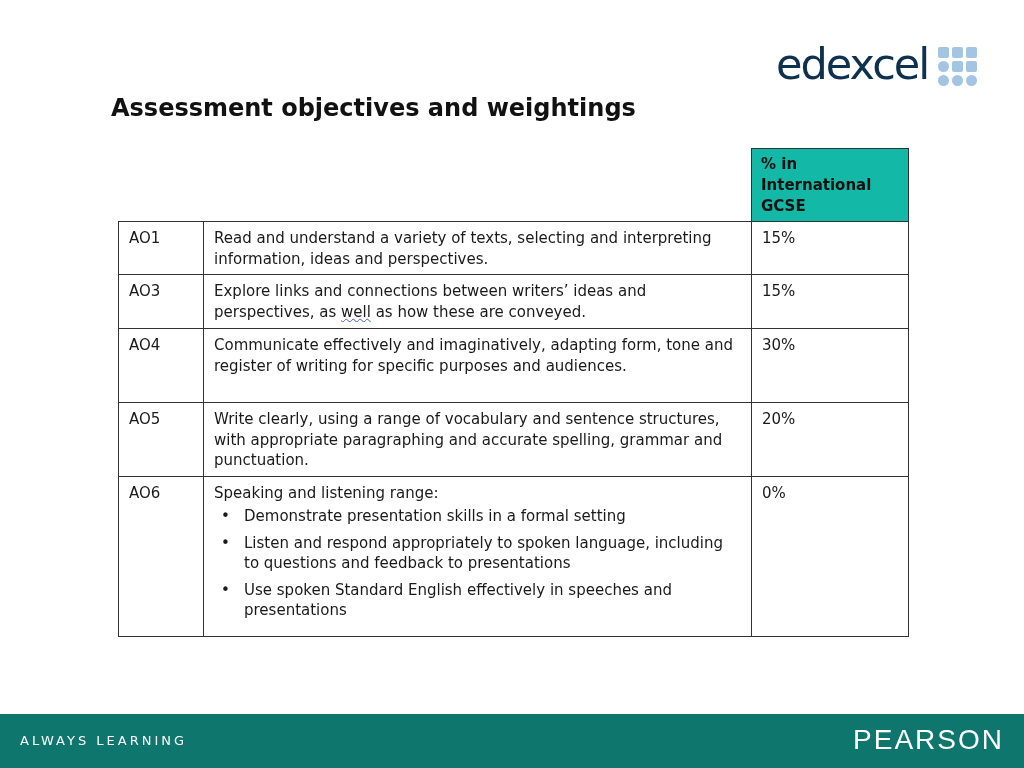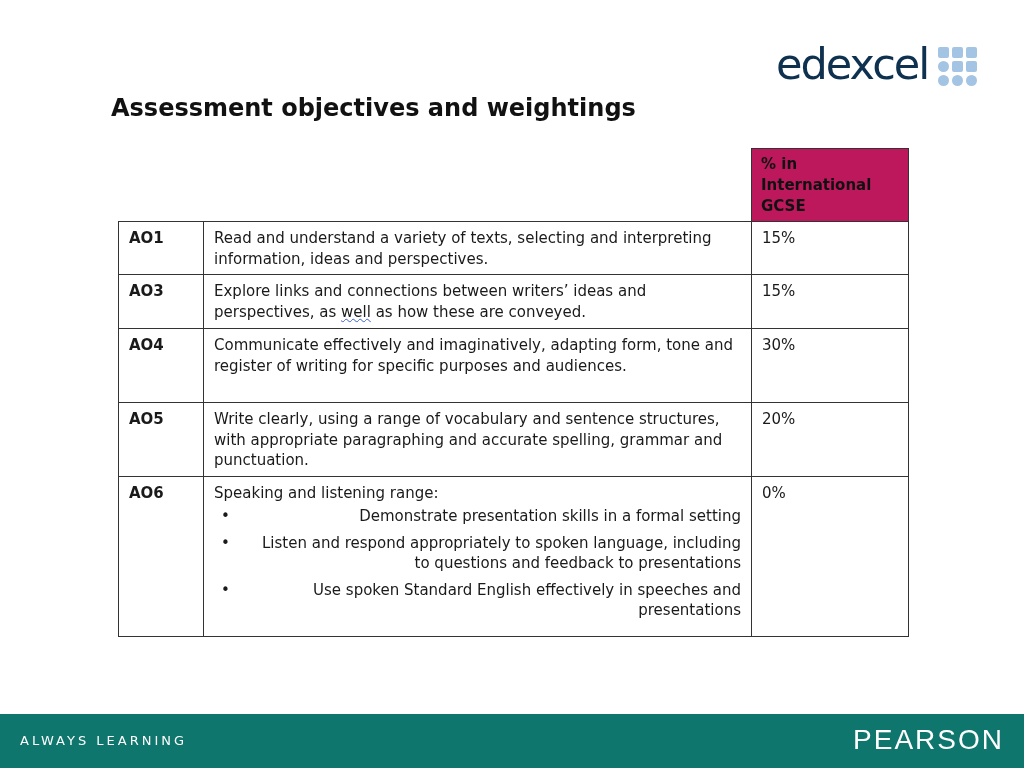--- a/index.html
+++ b/index.html
@@ -7,27 +7,27 @@
     body { position: relative; font-family: "DejaVu Sans", sans-serif; color: #1a1a1a; }
 
     .logo { position: absolute; left: 776px; top: 40px; height: 52px; display: flex; align-items: center; }
     .logo-word { font-family: "DejaVu Sans", sans-serif; font-size: 43px; color: #0e3150; letter-spacing: -2px; line-height: 1; margin-top: -4px; }
     .logo-grid { display: grid; grid-template-columns: repeat(3, 11px); grid-template-rows: repeat(3, 11px); gap: 3px; margin-left: 10px; }
     .logo-grid span { background: #a3c4e3; border-radius: 2px; display: block; }
     .logo-grid span.c { border-radius: 50%; }
 
     .title { position: absolute; left: 111px; top: 94px; font-size: 24px; font-weight: bold; color: #111; letter-spacing: 0px; }
 
-    .hdr { position: absolute; left: 751px; top: 148px; width: 158px; height: 74px; background: #be185d; border: 1.5px solid #333; border-bottom: none; padding: 5px 9px; font-size: 15px; font-weight: bold; line-height: 21px; color: #111; }
+    .hdr { position: absolute; left: 751px; top: 148px; width: 158px; height: 74px; background: #14b8a6; border: 1.5px solid #333; border-bottom: none; padding: 5px 9px; font-size: 15px; font-weight: bold; line-height: 21px; color: #111; }
 
     table.ao { position: absolute; left: 118px; top: 221px; width: 791px; border-collapse: collapse; font-size: 15px; line-height: 20.5px; color: #1a1a1a; }
     table.ao td { border: 1.5px solid #333; vertical-align: top; padding: 6px 10px 5px 10px; }
-    td.code { width: 85px; font-weight: bold; }
+    td.code { width: 85px; font-weight: normal; }
     td.pct { width: 157px; }
-    td.desc ul { list-style: none; margin-top: 3px; text-align: right; }
+    td.desc ul { list-style: none; margin-top: 3px; }
     td.desc li { position: relative; padding-left: 30px; margin-bottom: 6px; }
     td.desc li:last-child { margin-bottom: 10px; }
     td.desc li::before { content: "\2022"; position: absolute; left: 7px; top: 0; }
     .spell { text-decoration: underline wavy #3a5fd0; text-decoration-thickness: 1px; text-align: center; }
 
     .footer { position: absolute; left: 0; top: 714px; width: 1024px; height: 54px; background: #0f766e; }
     .footer-tag { position: absolute; left: 20px; top: 19px; font-size: 13px; color: #ffffff; letter-spacing: 3px; }
     .footer-brand { position: absolute; right: 20px; top: 10px; font-size: 28px; color: #ffffff; letter-spacing: 2px; font-family: "Liberation Sans", sans-serif; }
   </style>
 </head>

